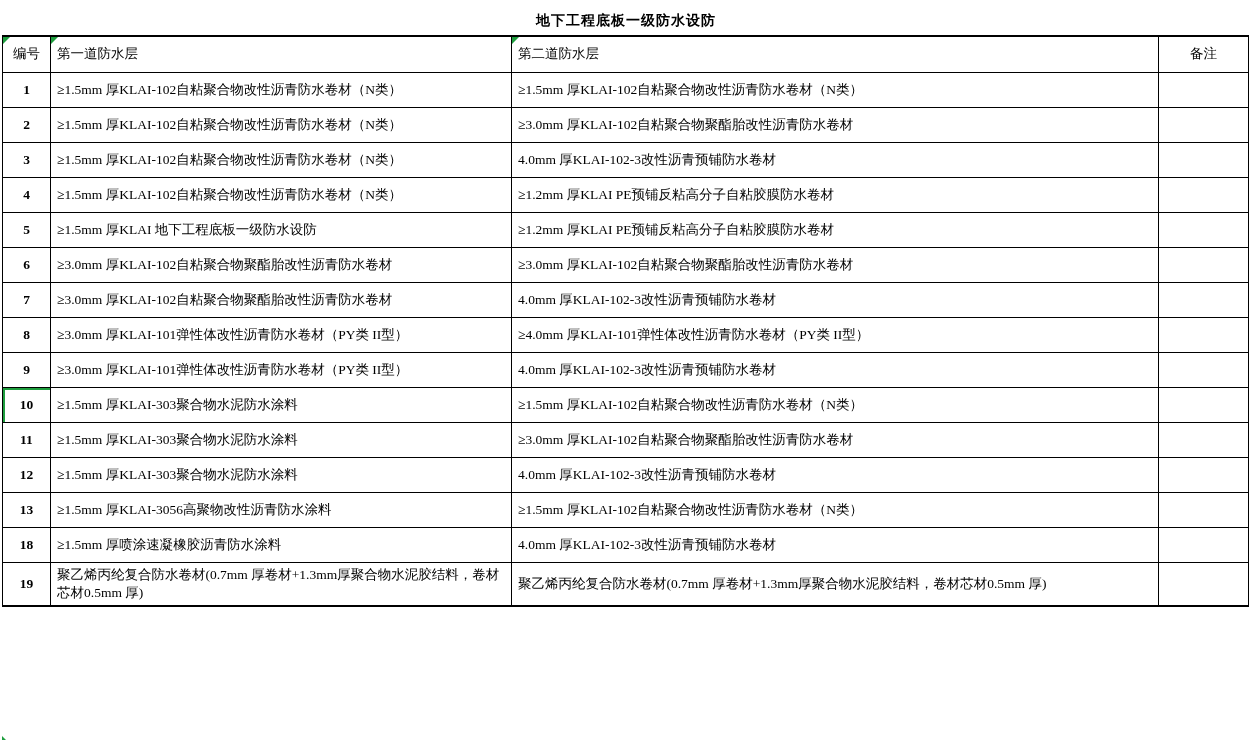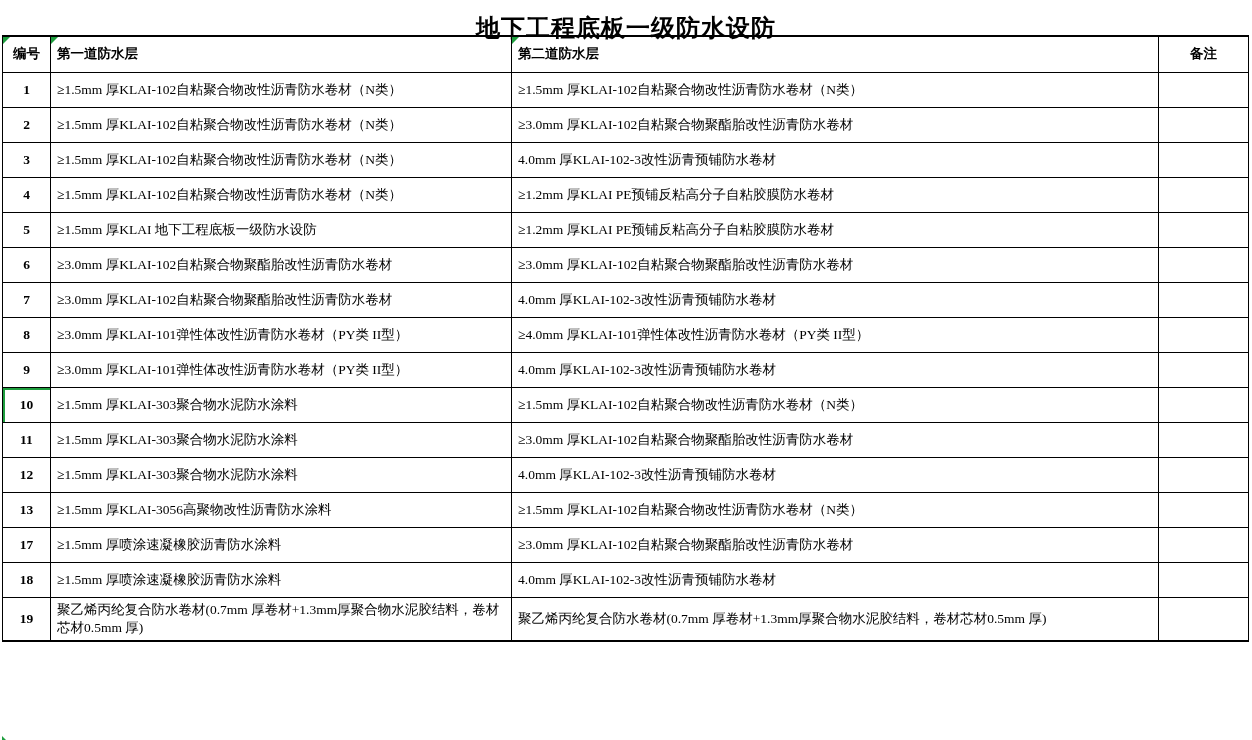--- a/index.html
+++ b/index.html
@@ -4,21 +4,21 @@
 <style>
   html,body{margin:0;padding:0;background:#fff;}
   body{
     width:1252px;height:740px;overflow:hidden;position:relative;
     font-family:"Liberation Serif","DejaVu Serif",serif;
     color:#000;
     -webkit-font-smoothing:antialiased;
   }
   .title{
     text-align:center;
-    font-size:24px;
+    font-size:14px;
     font-weight:bold;
     padding-top:12px;
     height:35px;
     box-sizing:border-box;
     letter-spacing:1px;
   }
   table.sheet{
     border-collapse:collapse;
     table-layout:fixed;
     margin-left:2px;
@@ -33,21 +33,21 @@
   col.c-rm{width:90px;}
   th,td{
     border:1px solid #000;
     font-size:13.5px;
     padding:2px 6px;
     vertical-align:middle;
     overflow:hidden;
     position:relative;
     line-height:1.35;
   }
-  thead th{height:31px;font-weight:bold;text-align:left;margin-left:44px;}
+  thead th{height:31px;font-weight:normal;text-align:left;margin-left:44px;}
   th.center,td.center{text-align:center;}
   tbody td{height:30px;}
   tbody tr.tall td{height:38px;}
   td.id-cell{font-weight:bold;text-align:center;}
   
   .flag-tri{
     position:absolute;top:0;left:0;width:0;height:0;
     border-top:7px solid var(--green);
     border-right:7px solid transparent;
   }
@@ -153,26 +153,20 @@
     <td>4.0mm 厚KLAI-102-3改性沥青预铺防水卷材</td>
     <td></td>
   </tr>
       <tr>
     <td class="id-cell">13</td>
     <td>≥1.5mm 厚KLAI-3056高聚物改性沥青防水涂料</td>
     <td>≥1.5mm 厚KLAI-102自粘聚合物改性沥青防水卷材（N类）</td>
     <td></td>
   </tr>
       <tr>
-    <td class="id-cell">17</td>
-    <td>≥1.5mm 厚喷涂速凝橡胶沥青防水涂料</td>
-    <td>≥3.0mm 厚KLAI-102自粘聚合物聚酯胎改性沥青防水卷材</td>
-    <td></td>
-  </tr>
-      <tr>
     <td class="id-cell">18</td>
     <td>≥1.5mm 厚喷涂速凝橡胶沥青防水涂料</td>
     <td>4.0mm 厚KLAI-102-3改性沥青预铺防水卷材</td>
     <td></td>
   </tr>
       <tr class="tall">
     <td class="id-cell">19</td>
     <td>聚乙烯丙纶复合防水卷材(0.7mm 厚卷材+1.3mm厚聚合物水泥胶结料，卷材芯材0.5mm 厚)</td>
     <td>聚乙烯丙纶复合防水卷材(0.7mm 厚卷材+1.3mm厚聚合物水泥胶结料，卷材芯材0.5mm 厚)</td>
     <td></td>

